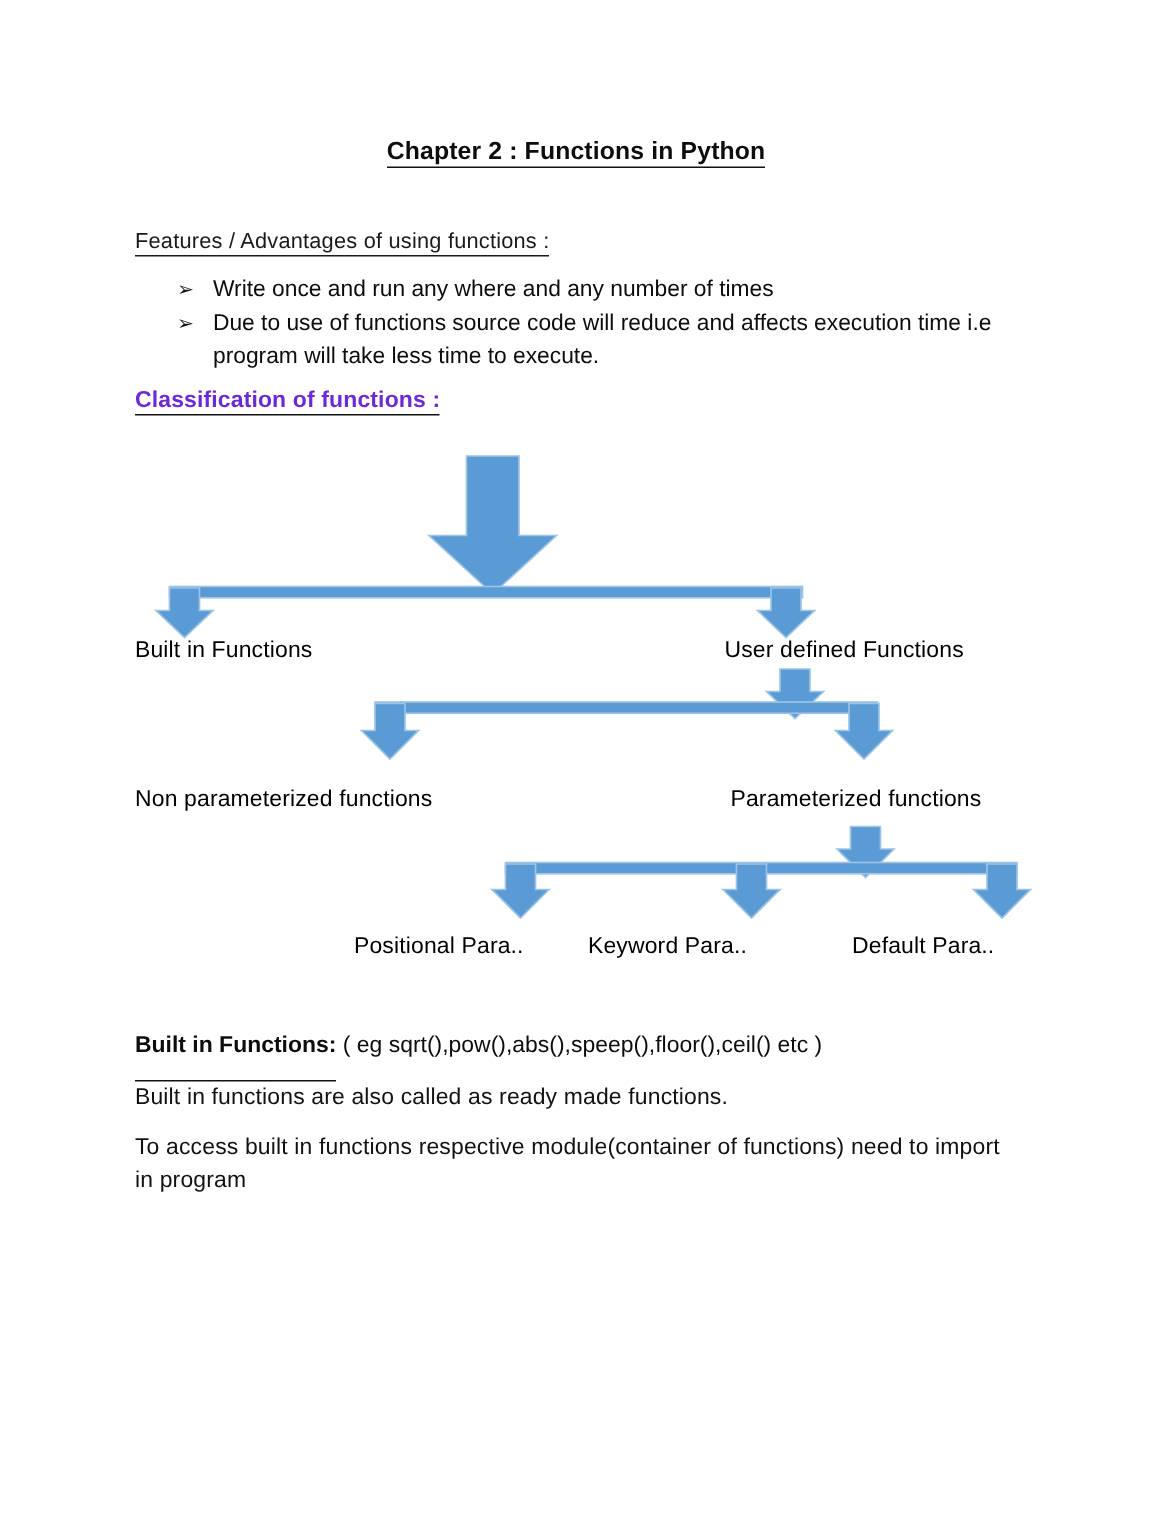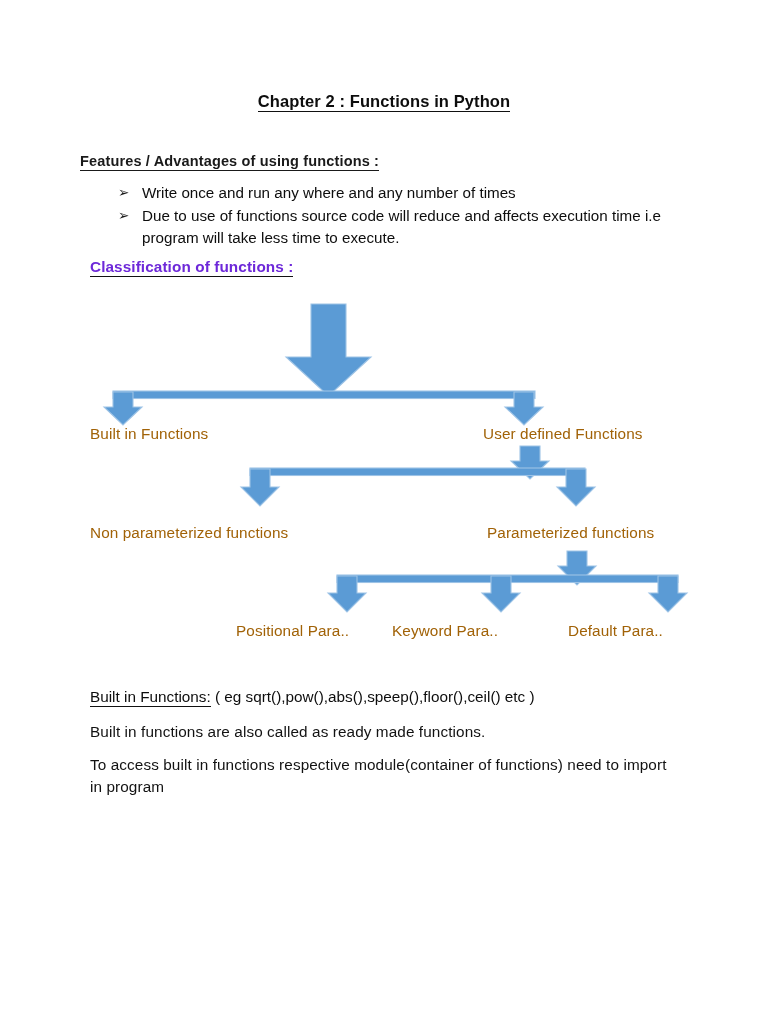--- a/index.html
+++ b/index.html
@@ -46,24 +46,24 @@
     position: absolute;
     left: 90px;
     top: 124px;
     font-size: 14.5px;
     color: #3a3a3a;
     letter-spacing: 0.15px;
   }
 
   .features-heading {
     position: absolute;
-    left: 80px;
+    left: 90px;
     top: 153px;
     font-size: 14.5px;
-    font-weight: bold;
+    font-weight: normal;
     color: #1a1a1a;
     letter-spacing: 0.15px;
   }
   .features-heading span {
     border-bottom: 1.6px solid #1a1a1a;
     padding-bottom: 1px;
   }
 
   .bullets {
     position: absolute;
@@ -108,37 +108,37 @@
     position: absolute;
     left: 0;
     top: 0;
     width: 768px;
     height: 1024px;
     pointer-events: none;
   }
   .node-label {
     position: absolute;
     font-size: 15.3px;
-    color: #a16207;
+    color: #000000;
     white-space: nowrap;
     letter-spacing: 0.1px;
   }
 
   
   .builtin-heading {
     position: absolute;
     left: 90px;
     top: 688px;
     font-size: 15.3px;
     white-space: nowrap;
   }
   .builtin-heading .bold-ul {
-    font-weight: normal;
+    font-weight: bold;
     border-bottom: 1.7px solid #111;
-    padding-bottom: 1px;
+    padding-bottom: 15px;
     margin-top: 19px;
   }
   .builtin-heading .tail {
     font-weight: normal;
   }
 
   .para {
     position: absolute;
     left: 90px;
     font-size: 15.3px;

